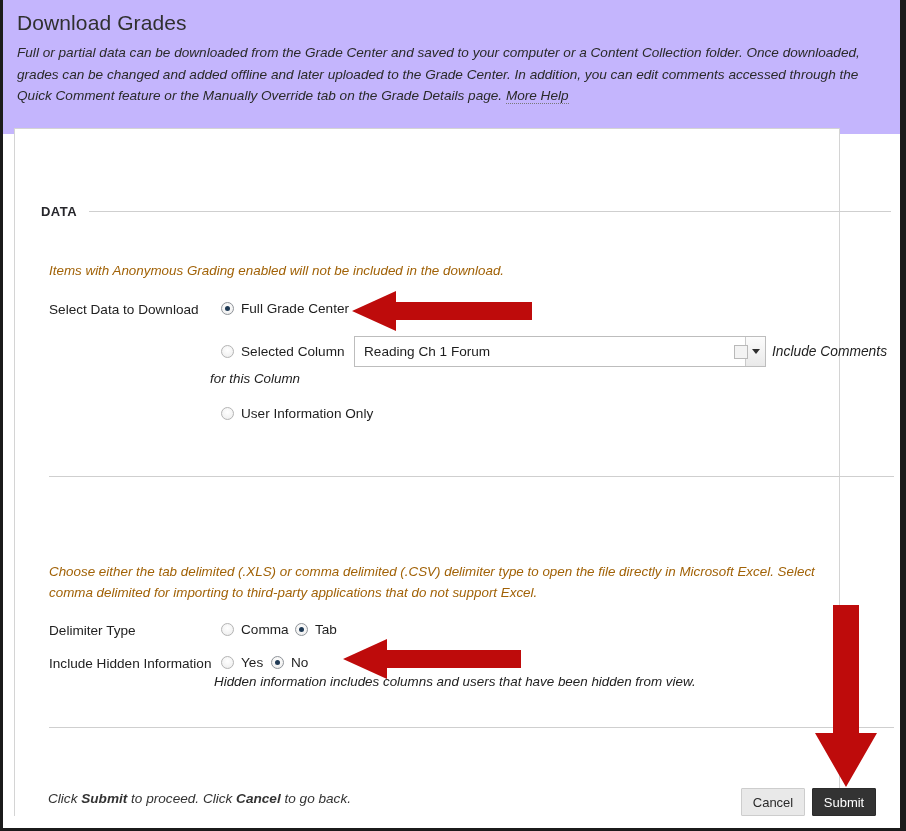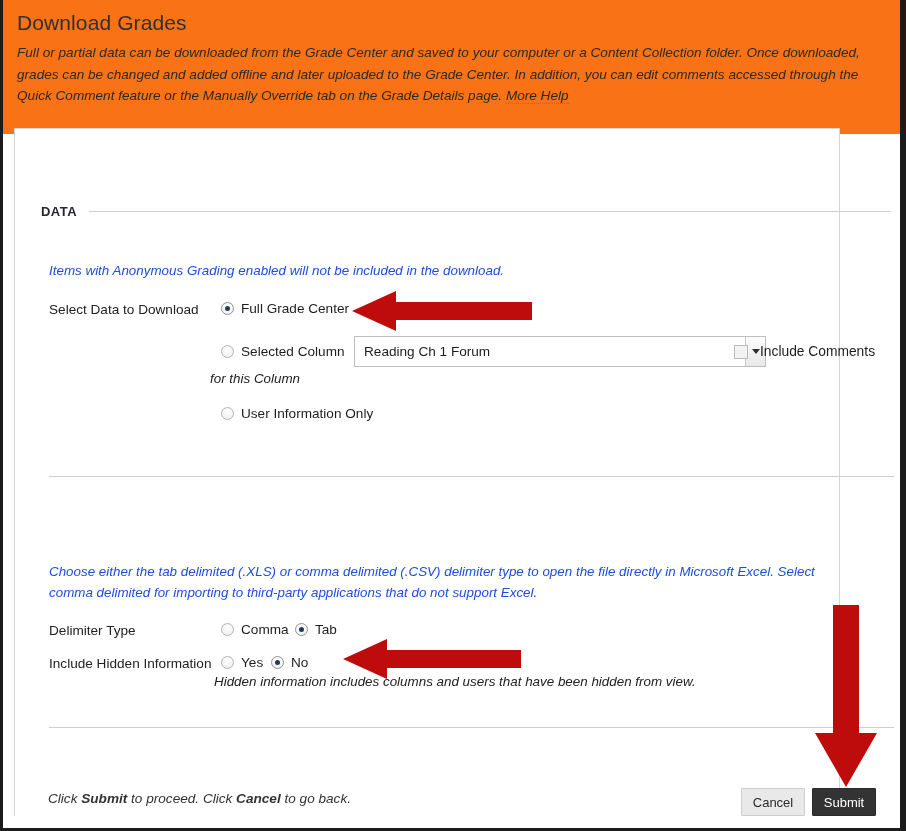--- a/index.html
+++ b/index.html
@@ -24,21 +24,21 @@
     border-bottom: 3px solid #1b1b1b;
     overflow: hidden;
   }
 
   
   #header {
     position: absolute;
     left: 0; top: 0;
     width: 897px;
     height: 134px;
-    background: #f97316;
+    background: #c4b5fd;
     box-sizing: border-box;
     padding: 6px 14px 0 14px;
   }
   #page-title {
     font-size: 21px;
     font-weight: normal;
     color: #303030;
     letter-spacing: .1px;
     margin: 4px 0 6px 0;
     line-height: 26px;
@@ -99,21 +99,21 @@
     width: 845px;
     height: 1px;
     background: #cfcfcf;
   }
 
   .note {
     position: absolute;
     font-style: italic;
     font-size: 13.4px;
     line-height: 21px;
-    color: #1d4ed8;
+    color: #a16207;
   }
 
   .field-label {
     position: absolute;
     font-size: 13.6px;
     color: #222222;
     white-space: nowrap;
   }
 
   .plain {
@@ -173,22 +173,23 @@
     height: 14px;
     border: 1px solid #b9b9b9;
     background: #f3f3f3;
     box-sizing: border-box;
     flex: none;
     cursor: pointer;
   }
   .check-label {
     font-size: 13.8px;
     color: #1e1e1e;
-    margin-left: 12px;
-    cursor: pointer;
+    margin-left: 24px;
+    cursor: pointer;
+    font-style: italic;
   }
 
   
   #column-select {
     position: absolute;
     left: 351px;
     top: 336px;
     width: 412px;
     height: 31px;
     box-sizing: border-box;

